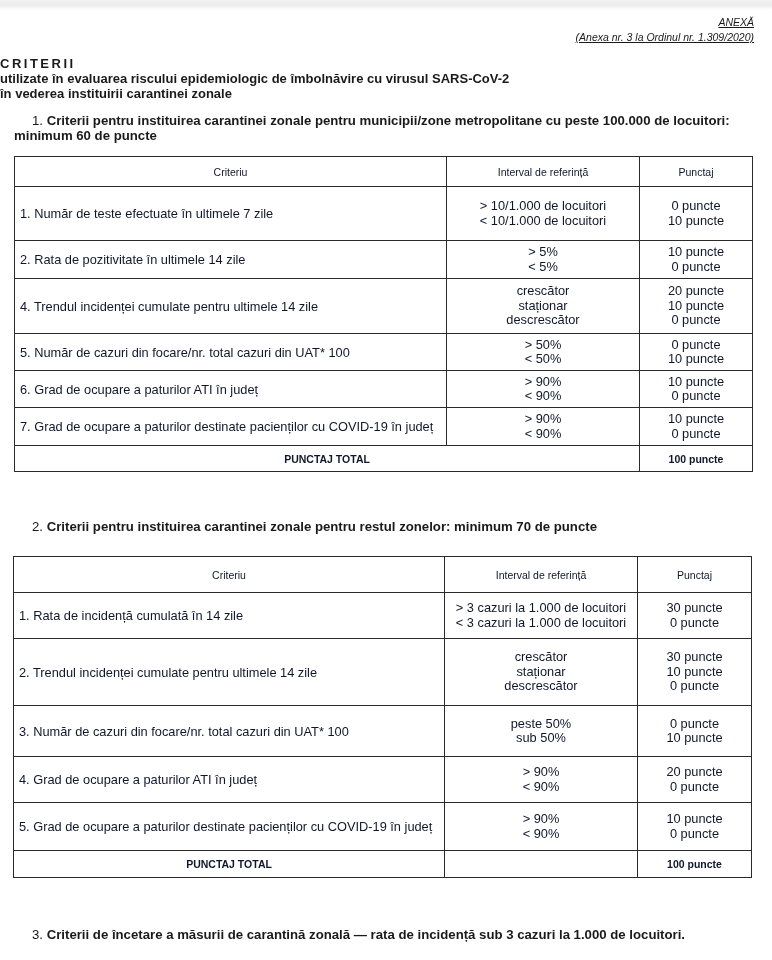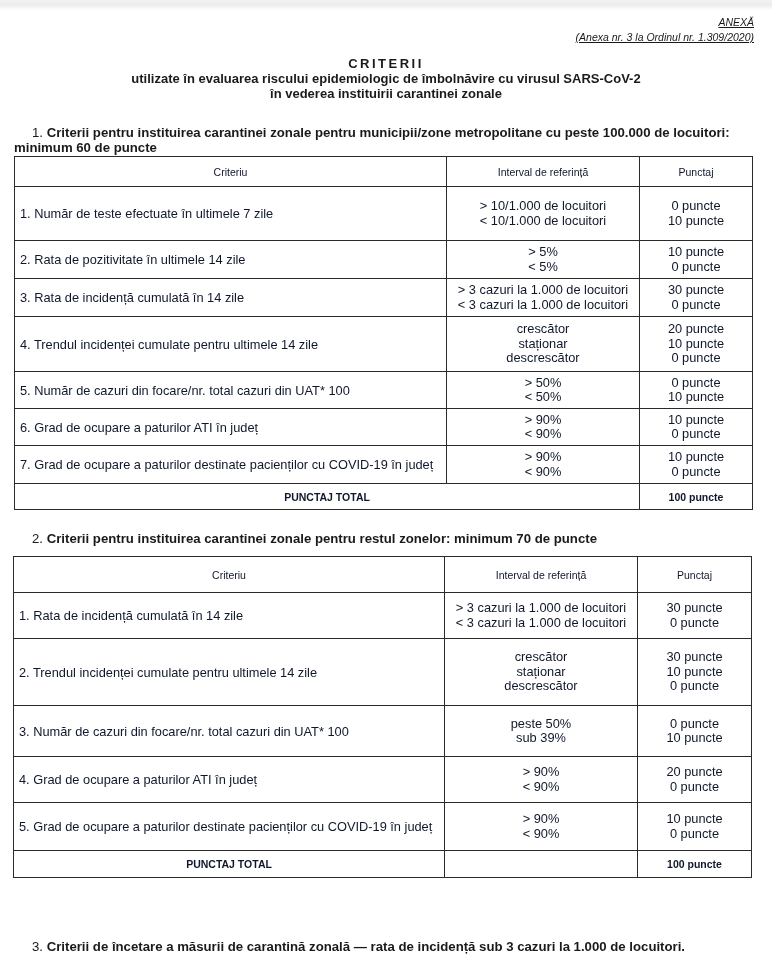--- a/index.html
+++ b/index.html
@@ -10,26 +10,26 @@
   }
   .topbar {
     position: absolute; left: 0; top: 0; width: 772px; height: 10px;
     background: linear-gradient(to bottom, #f2f2f2 0%, #ececec 50%, #ffffff 100%);
   }
   .annex {
     position: absolute; right: 18px; top: 15px; text-align: right;
     font-size: 10.5px; font-style: italic; text-decoration: underline; line-height: 15px;
   }
   .title-block {
-    position: absolute; left: 0; width: 772px; top: 56px; text-align: center;
+    position: absolute; left: 0; width: 772px; top: 56px; text-align: left;
     font-weight: bold; font-size: 13px; line-height: 15px;
   }
   .title-block .t1 { letter-spacing: 2.5px; }
   .section-heading {
-    position: absolute; font-size: 13.2px; line-height: 15px; font-weight: bold; margin-top: 12px;
+    position: absolute; font-size: 13.2px; line-height: 15px; font-weight: bold;
   }
   .section-heading .num { font-weight: normal; }
   #sec1 { left: 14px; top: 113px; width: 750px; text-indent: 18px; }
   #sec2 { left: 32px; top: 519px; }
   #sec3 { left: 32px; top: 927px; }
   table.crit {
     position: absolute; border-collapse: collapse; table-layout: fixed;
     font-size: 12.8px; color: #0f172a;
   }
   table.crit td, table.crit th {
@@ -90,31 +90,20 @@
         <td class="c1">2. Rata de pozitivitate în ultimele 14 zile</td>
         <td class="c2">
           <span class="line">&gt; 5%</span>
           <span class="line">&lt; 5%</span>
         </td>
         <td class="c3">
           <span class="line">10 puncte</span>
           <span class="line">0 puncte</span>
         </td>
       </tr>
-      <tr style="height: 38px;">
-        <td class="c1">3. Rata de incidență cumulată în 14 zile</td>
-        <td class="c2">
-          <span class="line">&gt; 3 cazuri la 1.000 de locuitori</span>
-          <span class="line">&lt; 3 cazuri la 1.000 de locuitori</span>
-        </td>
-        <td class="c3">
-          <span class="line">30 puncte</span>
-          <span class="line">0 puncte</span>
-        </td>
-      </tr>
       <tr style="height: 55px;">
         <td class="c1">4. Trendul incidenței cumulate pentru ultimele 14 zile</td>
         <td class="c2">
           <span class="line">crescător</span>
           <span class="line">staționar</span>
           <span class="line">descrescător</span>
         </td>
         <td class="c3">
           <span class="line">20 puncte</span>
           <span class="line">10 puncte</span>
@@ -200,21 +189,21 @@
         <td class="c3">
           <span class="line">30 puncte</span>
           <span class="line">10 puncte</span>
           <span class="line">0 puncte</span>
         </td>
       </tr>
       <tr style="height: 51px;">
         <td class="c1">3. Număr de cazuri din focare/nr. total cazuri din UAT* 100</td>
         <td class="c2">
           <span class="line">peste 50%</span>
-          <span class="line">sub 39%</span>
+          <span class="line">sub 50%</span>
         </td>
         <td class="c3">
           <span class="line">0 puncte</span>
           <span class="line">10 puncte</span>
         </td>
       </tr>
       <tr style="height: 46px;">
         <td class="c1">4. Grad de ocupare a paturilor ATI în județ</td>
         <td class="c2">
           <span class="line">&gt; 90%</span>

